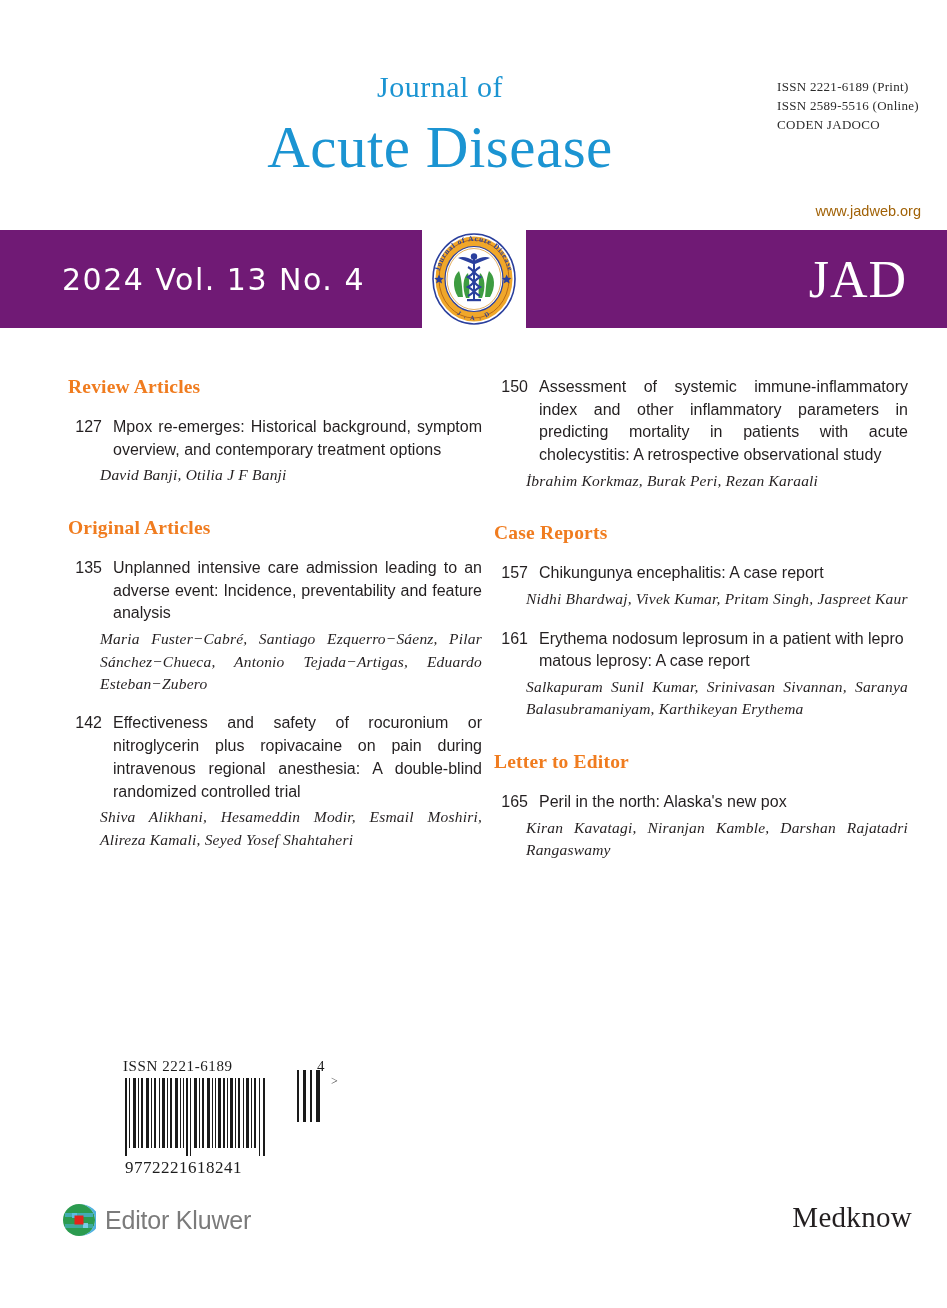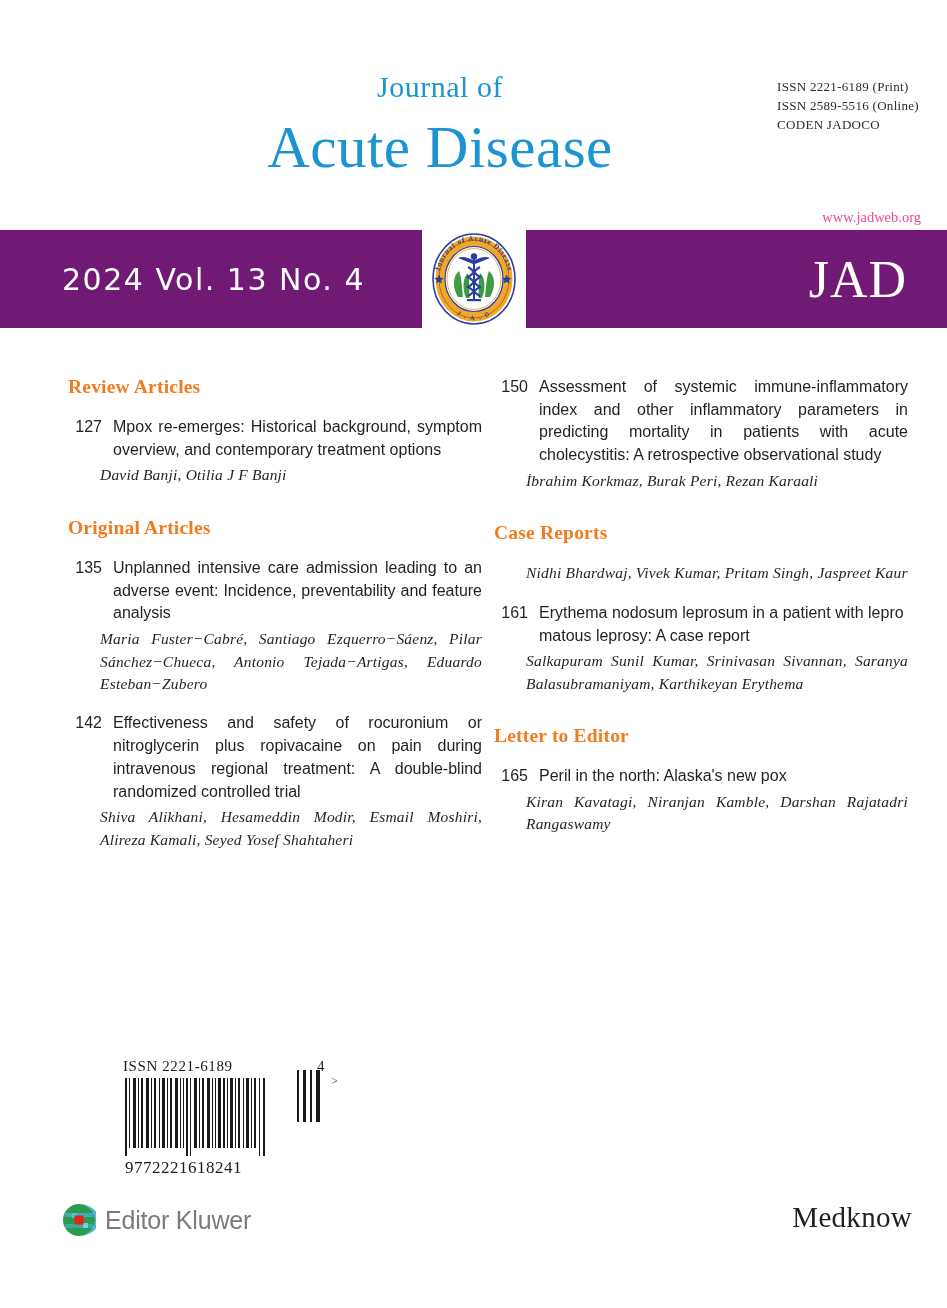--- a/index.html
+++ b/index.html
@@ -49,25 +49,25 @@
   .masthead .j-name {
     font-size: 59px;
     line-height: 1.08;
     margin-top: 14px;
     letter-spacing: 0.5px;
   }
 
   
   .weburl {
     position: absolute;
-    top: 209px;
+    top: 203px;
     right: 26px;
     font-size: 14.5px;
-    color: #ec4899;
-    font-family: Liberation Serif, serif;
+    color: #a16207;
+    font-family: Liberation Sans, sans-serif;
   }
 
   
   .banner {
     position: absolute;
     top: 230px;
     left: 0;
     width: 947px;
     height: 98px;
     background: #701a75;
@@ -332,40 +332,44 @@
       <div class="entry-row">
         <div class="page-no">135</div>
         <div class="title">Unplanned intensive care admission leading to an adverse event: Incidence, preventability and feature analysis</div>
       </div>
       <div class="authors">Maria Fuster−Cabré, Santiago Ezquerro−Sáenz, Pilar Sánchez−Chueca, Antonio Tejada−Artigas, Eduardo Esteban−Zubero</div>
     </div>
 
     <div class="entry">
       <div class="entry-row">
         <div class="page-no">142</div>
-        <div class="title">Effectiveness and safety of rocuronium or nitroglycerin plus ropivacaine on pain during intravenous regional treatment: A double-blind randomized controlled trial</div>
+        <div class="title">Effectiveness and safety of rocuronium or nitroglycerin plus ropivacaine on pain during intravenous regional anesthesia: A double-blind randomized controlled trial</div>
       </div>
       <div class="authors">Shiva Alikhani, Hesameddin Modir, Esmail Moshiri, Alireza Kamali, Seyed Yosef Shahtaheri</div>
     </div>
 
   </div>
 
   <div class="col col-right">
 
     <div class="entry">
       <div class="entry-row">
         <div class="page-no">150</div>
         <div class="title">Assessment of systemic immune-inflammatory index and other inflammatory parameters in predicting mortality in patients with acute cholecystitis: A retrospective observational study</div>
       </div>
       <div class="authors nojustify">İbrahim Korkmaz, Burak Peri, Rezan Karaali</div>
     </div>
 
     <div class="sec-head spaced">Case Reports</div>
 
     <div class="entry">
+      <div class="entry-row">
+        <div class="page-no">157</div>
+        <div class="title nojustify">Chikungunya encephalitis: A case report</div>
+      </div>
       <div class="authors nojustify">Nidhi Bhardwaj, Vivek Kumar, Pritam Singh, Jaspreet Kaur</div>
     </div>
 
     <div class="entry">
       <div class="entry-row">
         <div class="page-no">161</div>
         <div class="title nojustify">Erythema nodosum leprosum in a patient with lepro matous leprosy: A case report</div>
       </div>
       <div class="authors">Salkapuram Sunil Kumar, Srinivasan Sivannan, Saranya Balasubramaniyam, Karthikeyan Erythema</div>
     </div>

